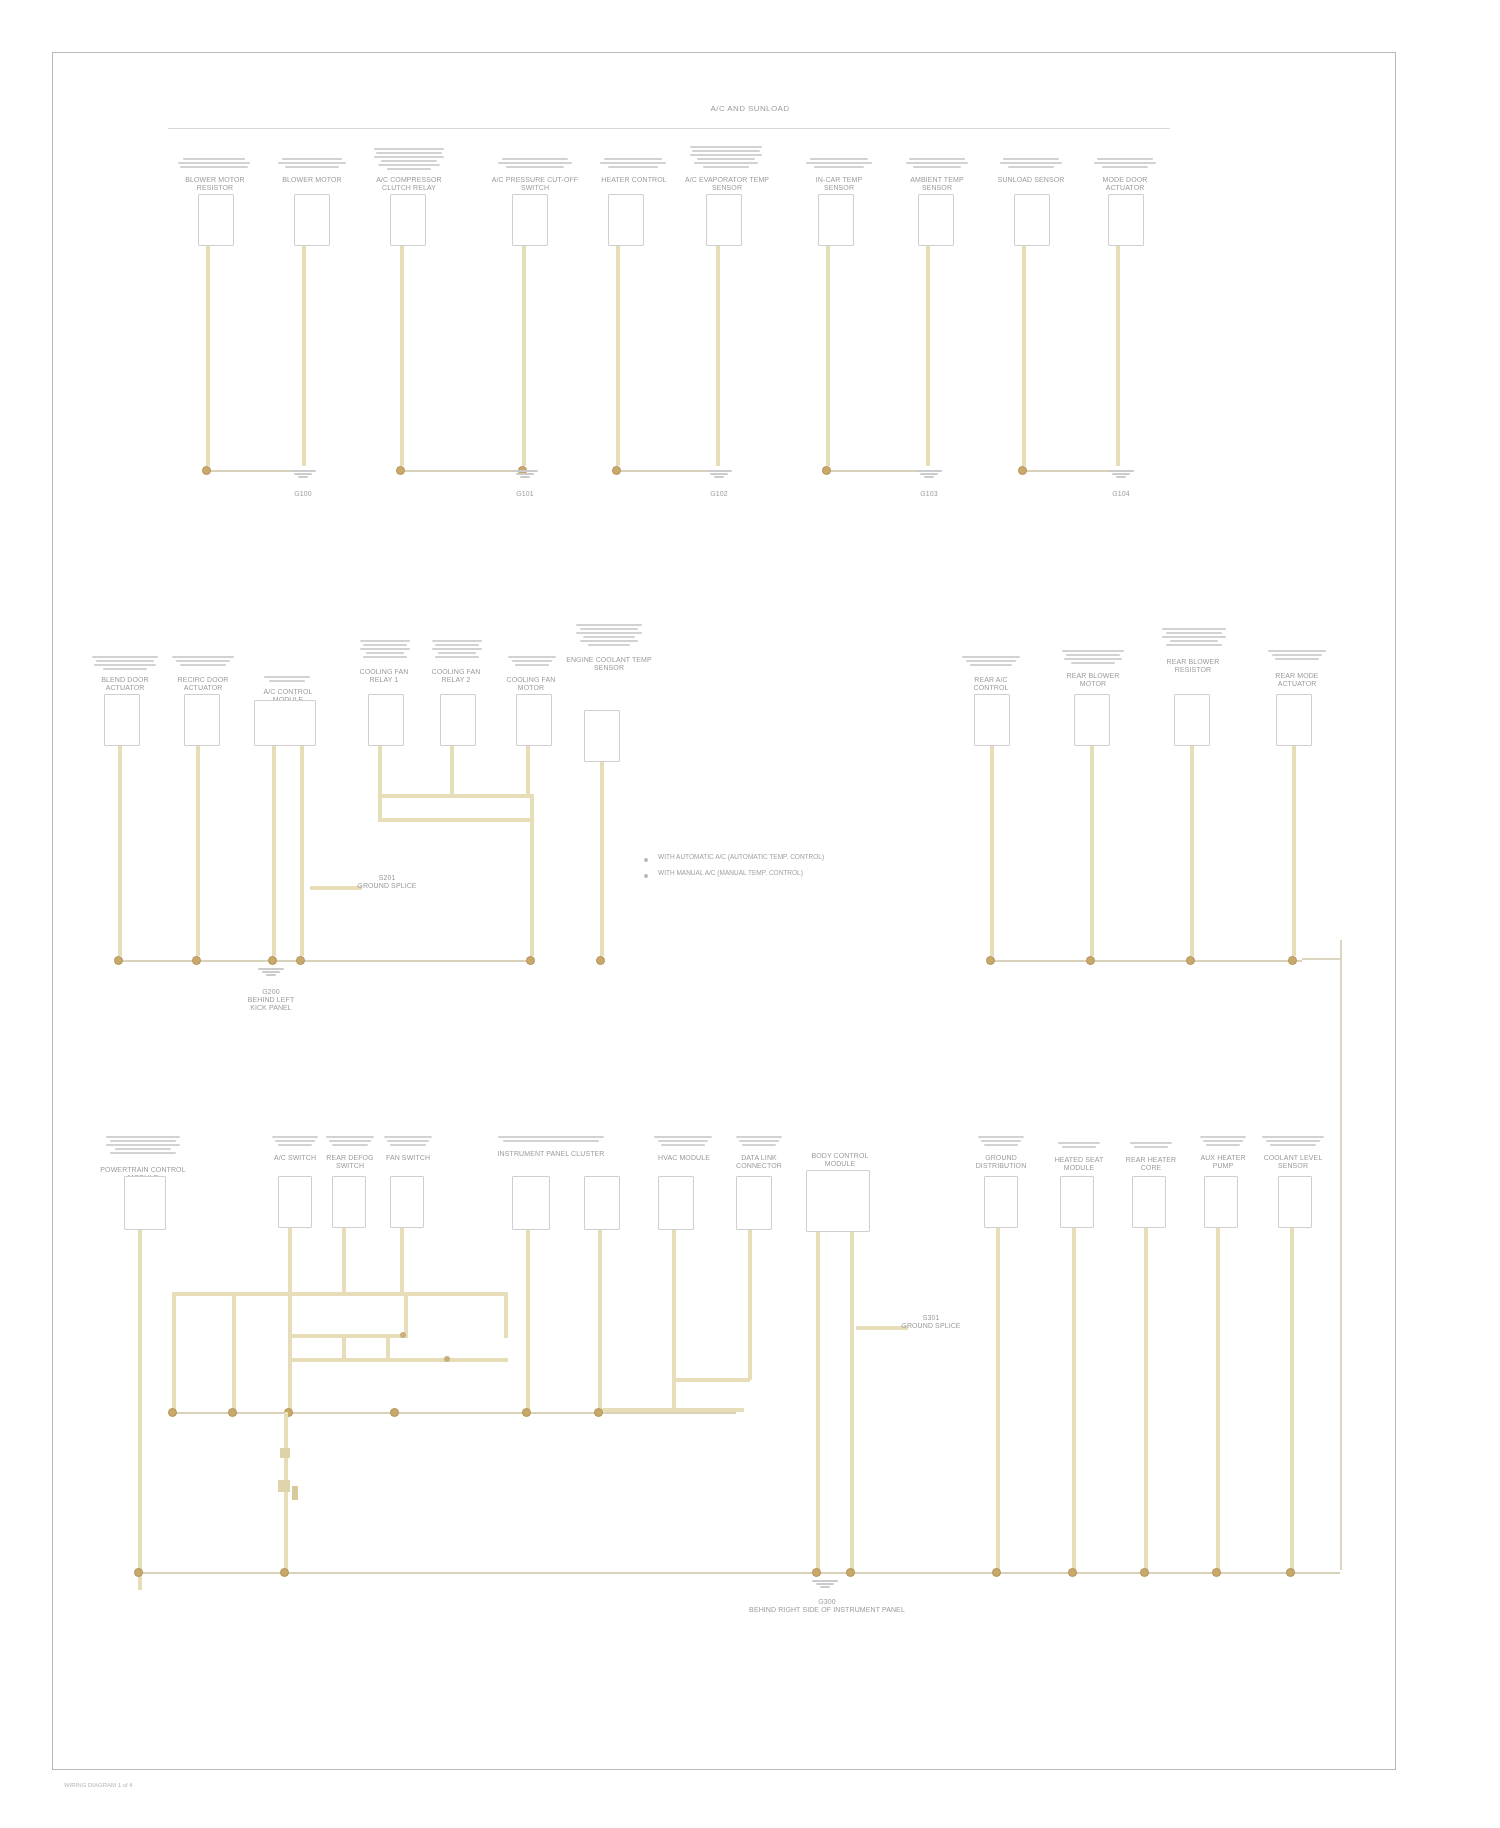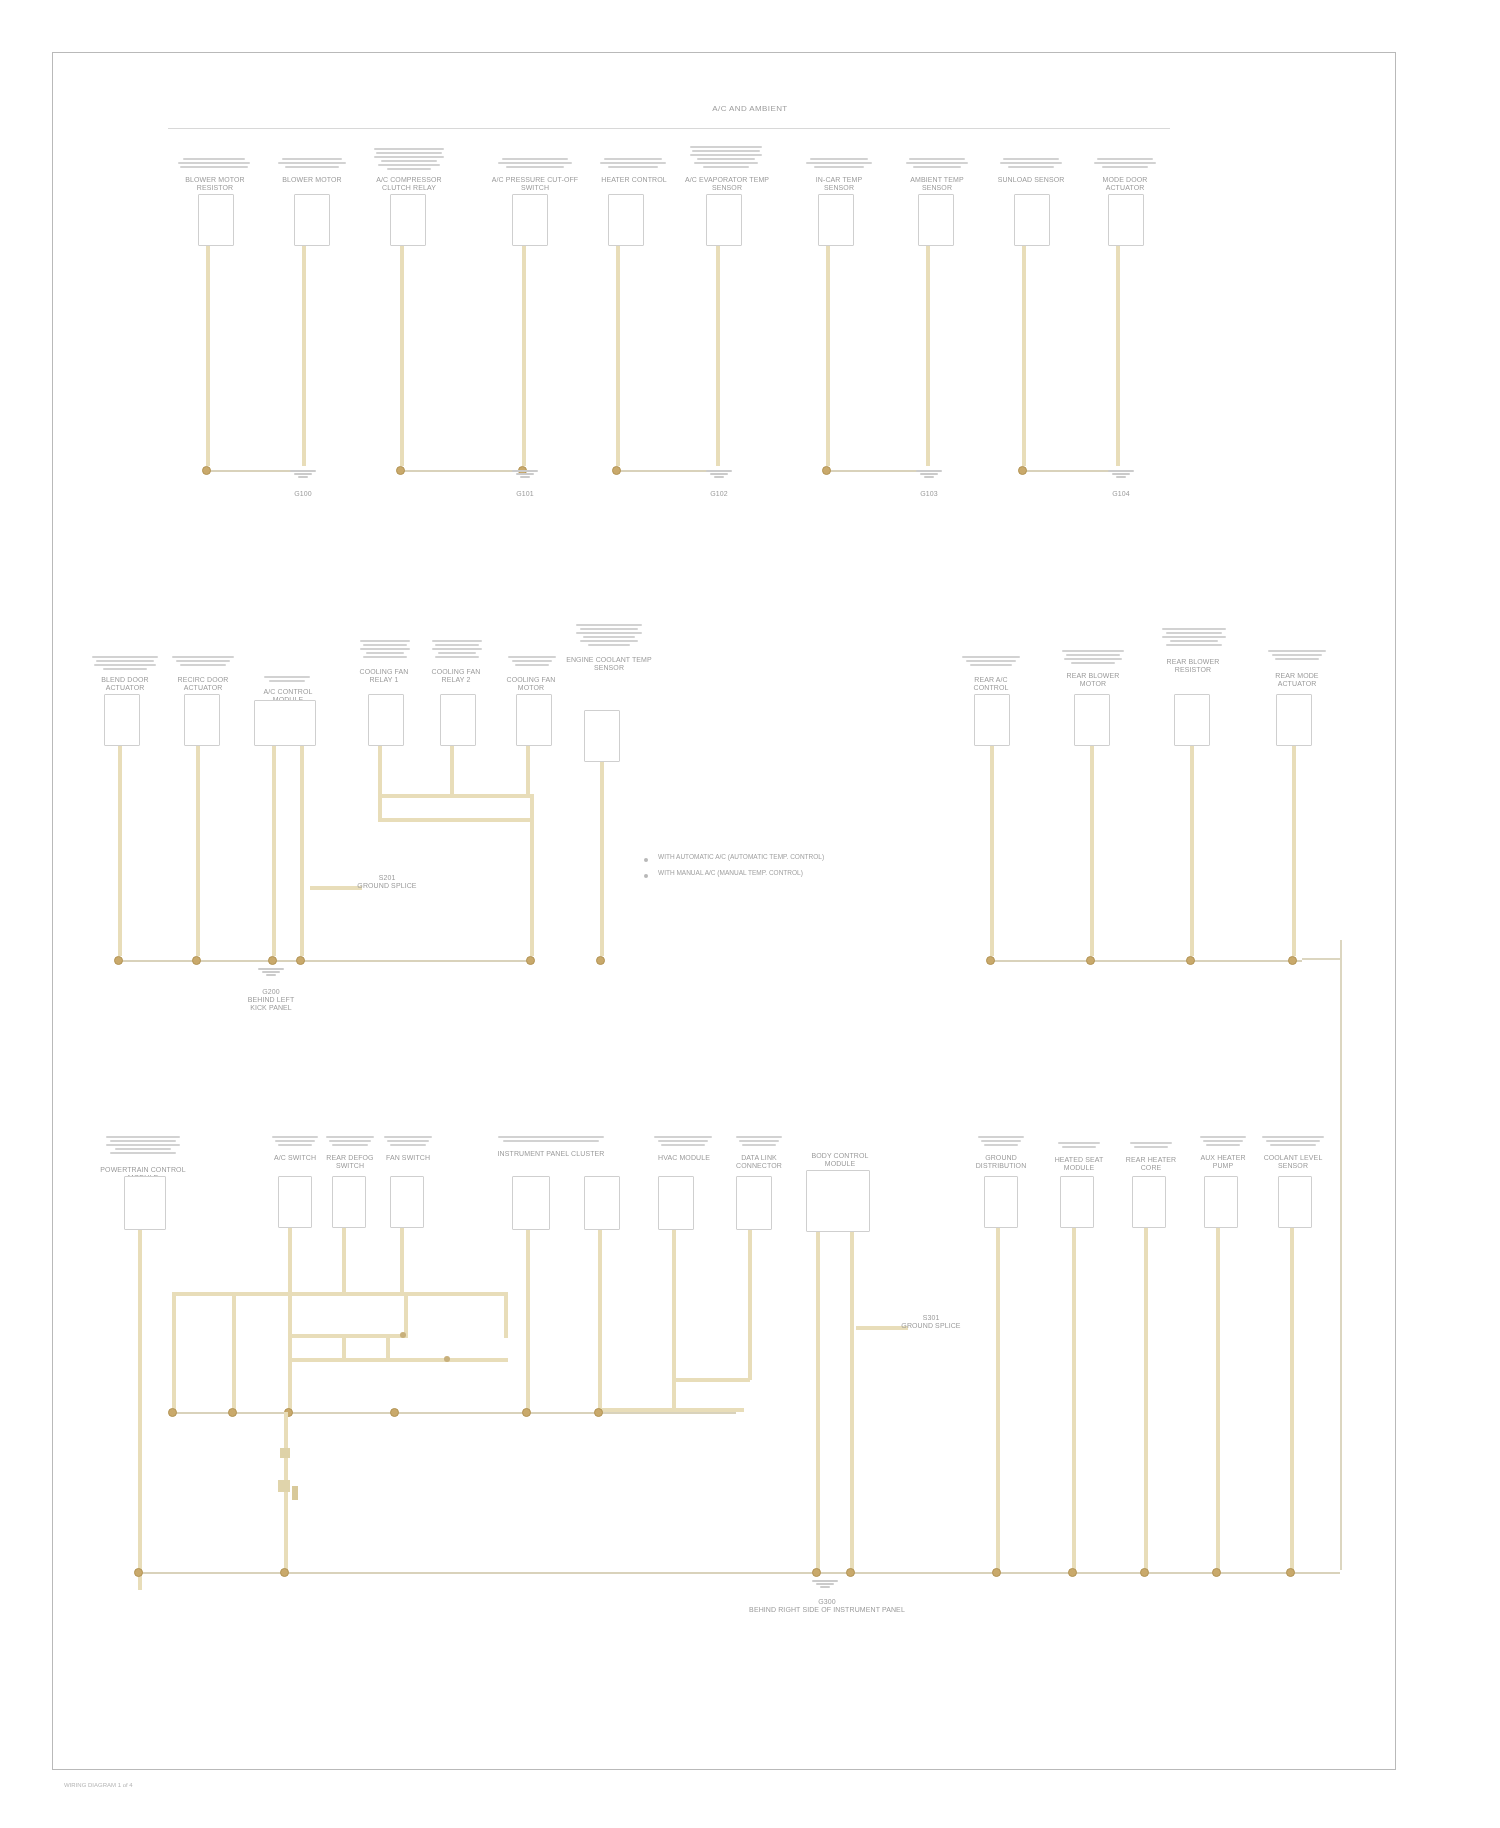--- a/index.html
+++ b/index.html
@@ -139,21 +139,21 @@
     background: #d8d8d8;
   }
 </style>
 </head>
 <body>
 
 <div id="sheet">
 
   <div class="page-border"></div>
 
-  <div class="title" style="left:600px; top:104px; width:300px;">A/C AND AMBIENT</div>
+  <div class="title" style="left:600px; top:104px; width:300px;">A/C AND SUNLOAD</div>
   <div class="toprule" style="left:168px; top:128px; width:1002px;"></div>
 
   <div class="stripes" style="left:178px; top:158px; width:72px;">
     <i style="width:62px;margin-left:5px"></i>
       <i style="width:72px"></i>
       <i style="width:68px;margin-left:2px"></i>
   </div>
   <div class="lbl" style="left:170px; top:176px; width:90px;">BLOWER MOTOR RESISTOR</div>
 
   <div class="stripes" style="left:278px; top:158px; width:68px;">

